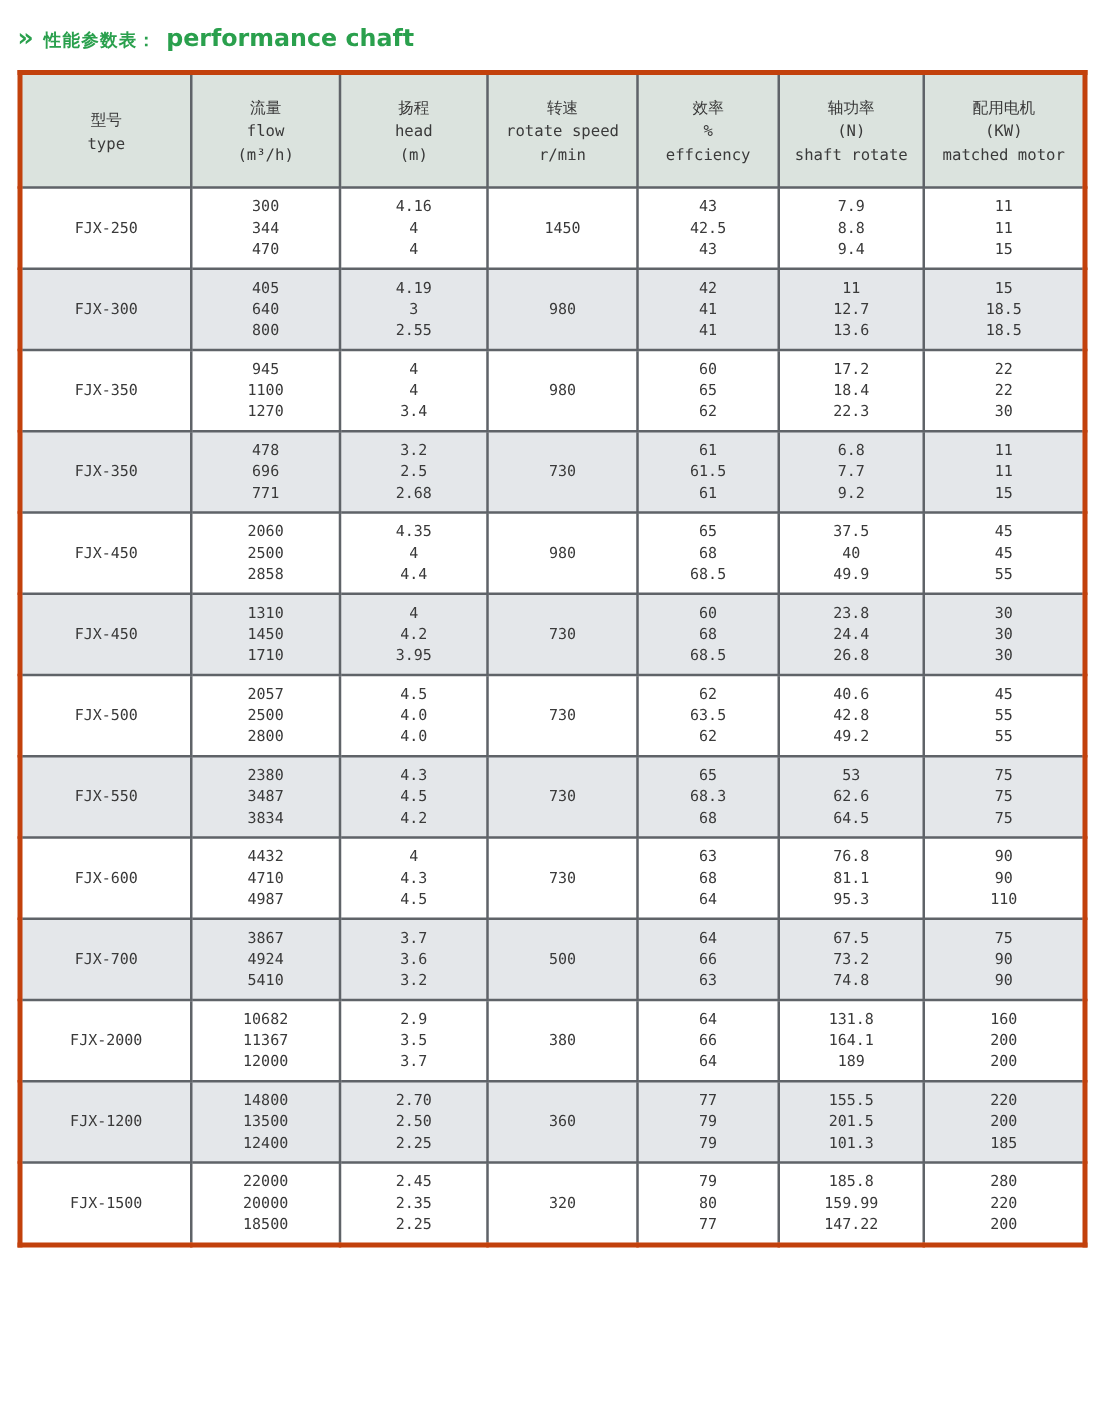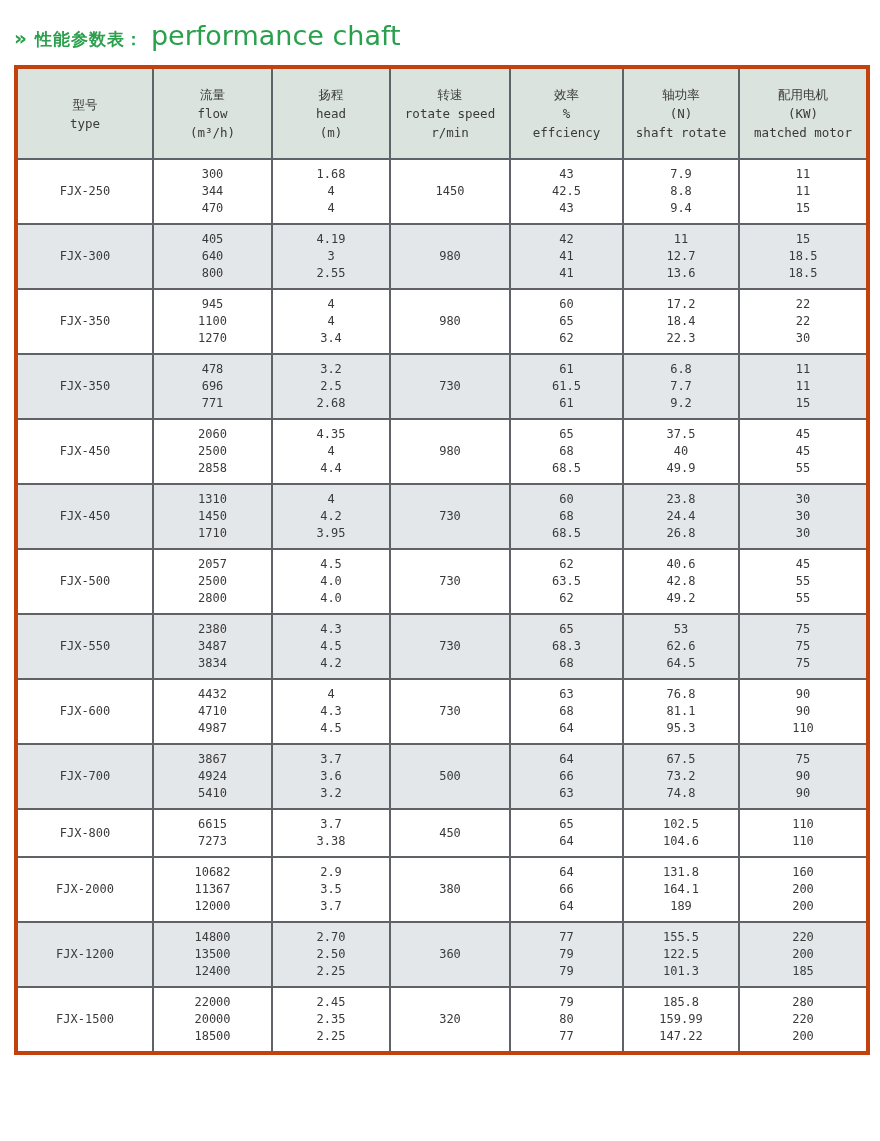--- a/index.html
+++ b/index.html
@@ -22,28 +22,28 @@
     gap: 8px;
   }
   .title-marker {
     color: var(--accent, #2aa04d);
     font-size: 20px;
     font-weight: 700;
     line-height: 1;
   }
   .title-zh {
     color: var(--accent, #2aa04d);
-    font-size: 17px;
+    font-size: 14px;
     font-weight: 700;
     letter-spacing: 1px;
   }
   .title-en {
     color: var(--accent, #2aa04d);
-    font-size: 27px;
-    font-weight: 400;
+    font-size: 19px;
+    font-weight: 700;
   }
   table.perf {
     width: 852px;
     margin: 0 14px;
     border-collapse: collapse;
     table-layout: fixed;
     border: 4px solid #c2410c;
   }
   table.perf th, table.perf td {
     border: 2px solid #5f6368;
@@ -119,21 +119,21 @@
 (KW)
 matched motor</th>
         </tr>
     </thead>
     <tbody id="table-body">
         <tr>
           <td>FJX-250</td>
           <td>300
 344
 470</td>
-          <td>1.68
+          <td>4.16
 4
 4</td>
           <td>1450</td>
           <td>43
 42.5
 43</td>
           <td>7.9
 8.8
 9.4</td>
           <td>11
@@ -305,34 +305,20 @@
 66
 63</td>
           <td>67.5
 73.2
 74.8</td>
           <td>75
 90
 90</td>
         </tr>
         <tr>
-          <td>FJX-800</td>
-          <td>6615
-7273</td>
-          <td>3.7
-3.38</td>
-          <td>450</td>
-          <td>65
-64</td>
-          <td>102.5
-104.6</td>
-          <td>110
-110</td>
-        </tr>
-        <tr>
           <td>FJX-2000</td>
           <td>10682
 11367
 12000</td>
           <td>2.9
 3.5
 3.7</td>
           <td>380</td>
           <td>64
 66
@@ -350,21 +336,21 @@
 13500
 12400</td>
           <td>2.70
 2.50
 2.25</td>
           <td>360</td>
           <td>77
 79
 79</td>
           <td>155.5
-122.5
+201.5
 101.3</td>
           <td>220
 200
 185</td>
         </tr>
         <tr>
           <td>FJX-1500</td>
           <td>22000
 20000
 18500</td>

